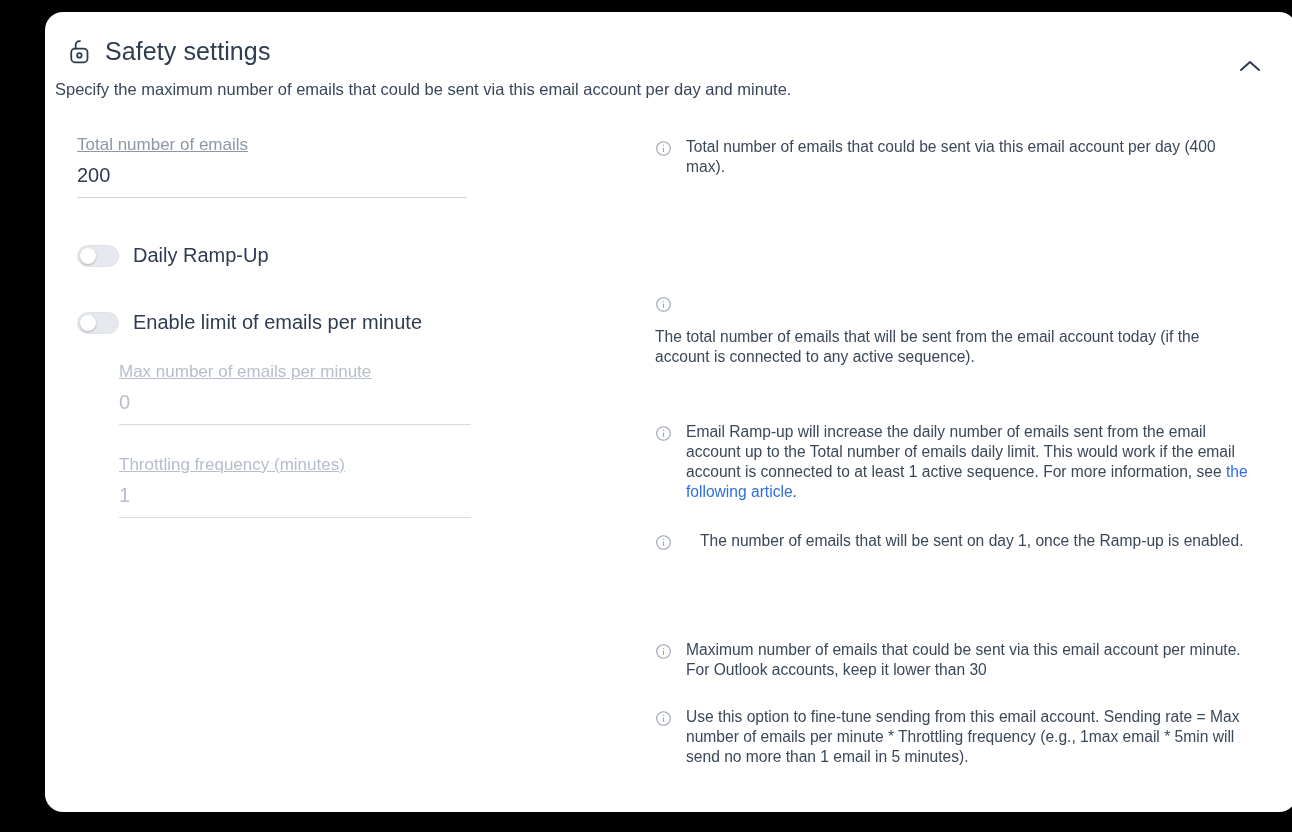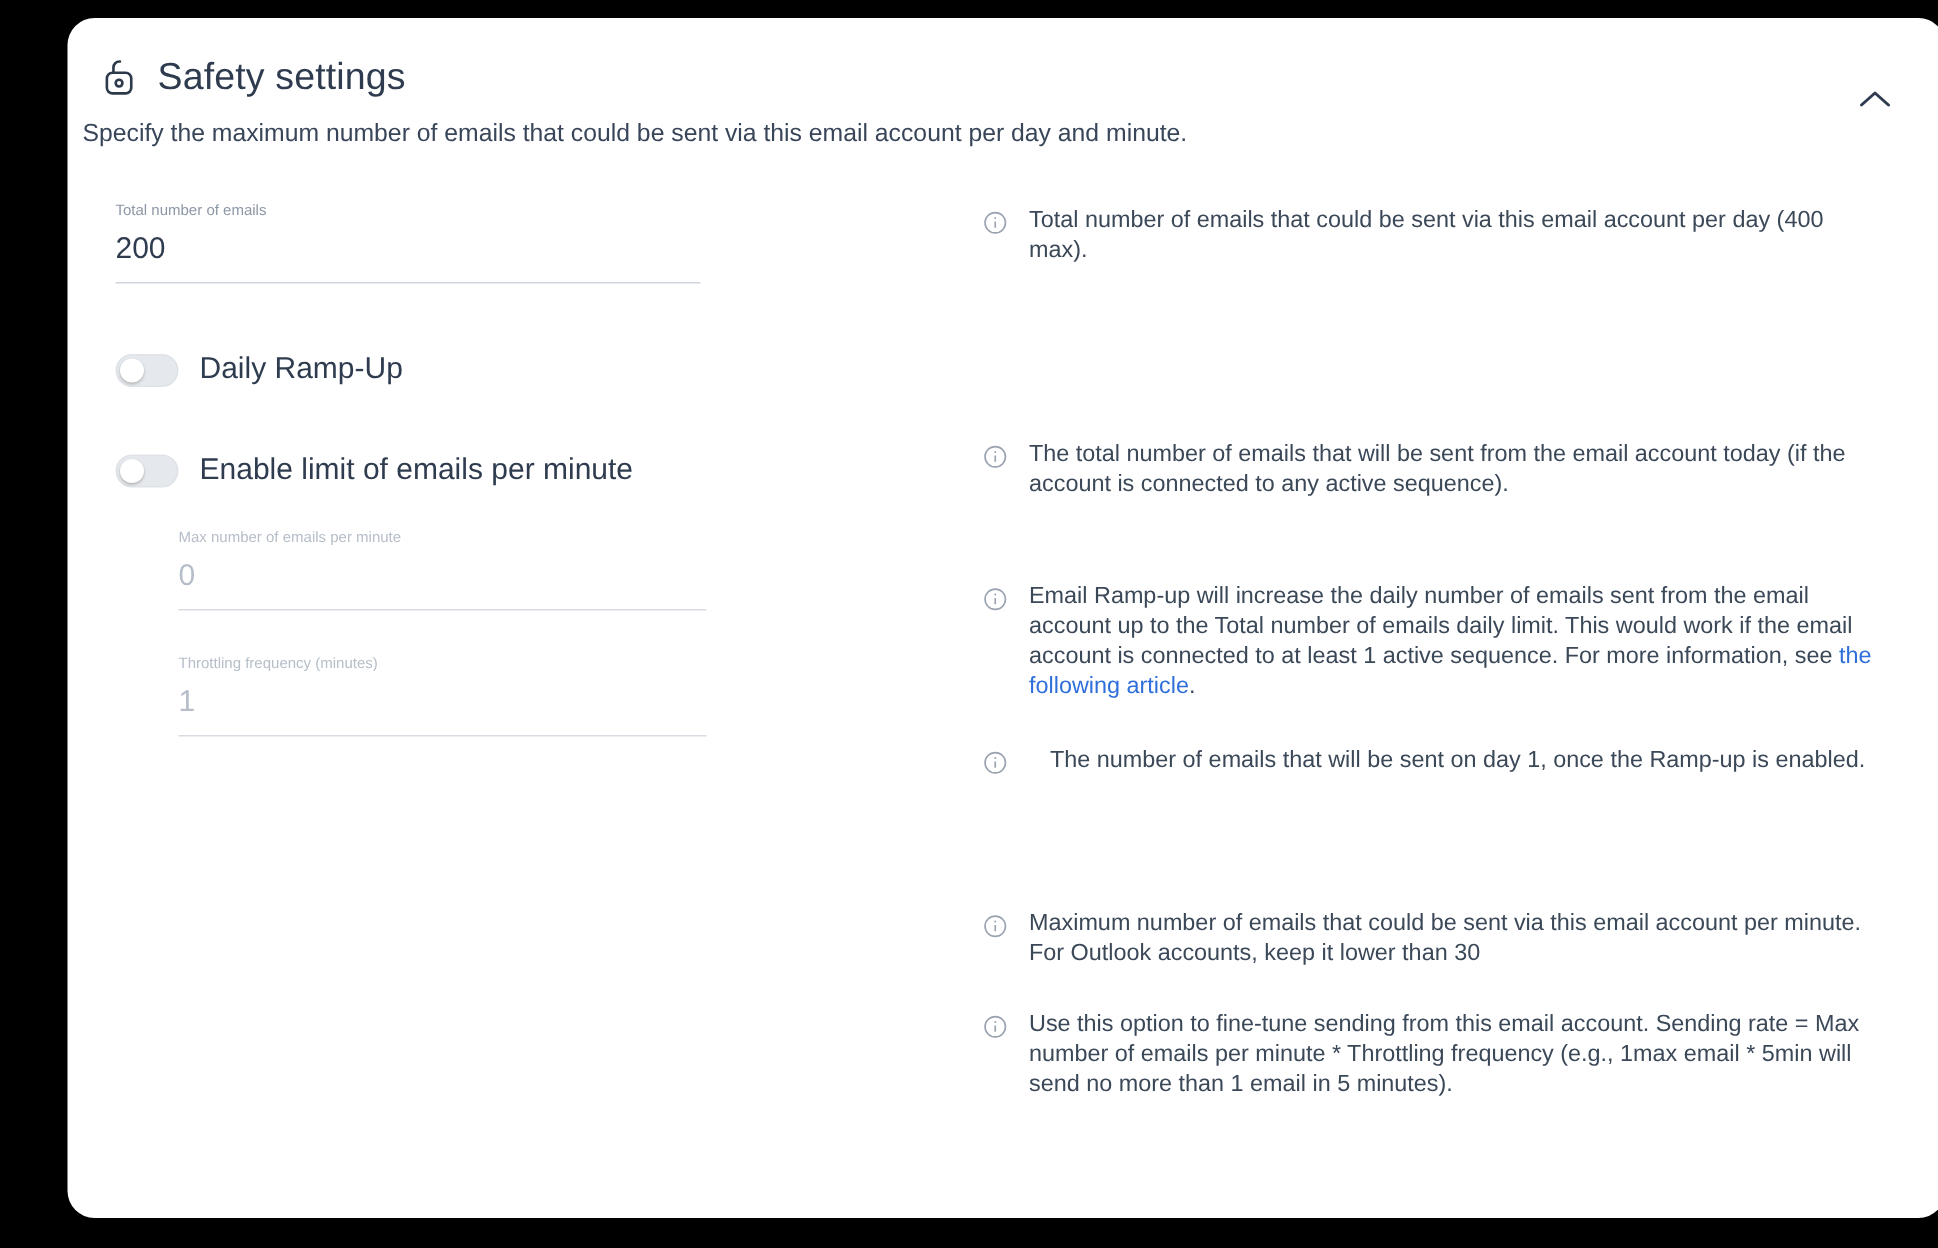--- a/index.html
+++ b/index.html
@@ -90,23 +90,24 @@
     padding-left: 10px;
     padding-right: 20px;
     box-sizing: border-box;
   }
 
   
   .field {
     position: relative;
   }
   .field-label {
-    font-size: 10px;
+    font-size: 17px;
     color: #8d97a5;
     margin-bottom: 9px;
+    text-decoration: underline;
   }
   .field-label.dim { color: #b6bec9; }
   .field-value {
     font-size: 20px;
     color: #2f3c4f;
     padding-bottom: 10px;
     border-bottom: 1px solid #d7dce2;
   }
   .field-value.dim {
     color: #b6bec9;
@@ -257,21 +258,21 @@
             <span class="hint-icon">
               <svg width="17" height="17" viewBox="0 0 20 20" fill="none" stroke="currentColor" stroke-width="1.3">
                 <circle cx="10" cy="10" r="8"></circle>
                 <line x1="10" y1="9" x2="10" y2="14"></line>
                 <circle cx="10" cy="6.3" r="0.8" fill="currentColor" stroke="none"></circle>
               </svg>
             </span>
             <div class="hint-text">Total number of emails that could be sent via this email account per day (400 max).</div>
           </div>
 
-          <div class="hint" style="margin-top:116px;">
+          <div class="hint" style="margin-top:116px;flex-direction:column;">
             <span class="hint-icon">
               <svg width="17" height="17" viewBox="0 0 20 20" fill="none" stroke="currentColor" stroke-width="1.3">
                 <circle cx="10" cy="10" r="8"></circle>
                 <line x1="10" y1="9" x2="10" y2="14"></line>
                 <circle cx="10" cy="6.3" r="0.8" fill="currentColor" stroke="none"></circle>
               </svg>
             </span>
             <div class="hint-text">The total number of emails that will be sent from the email account today (if the account is connected to any active sequence).</div>
           </div>
 

